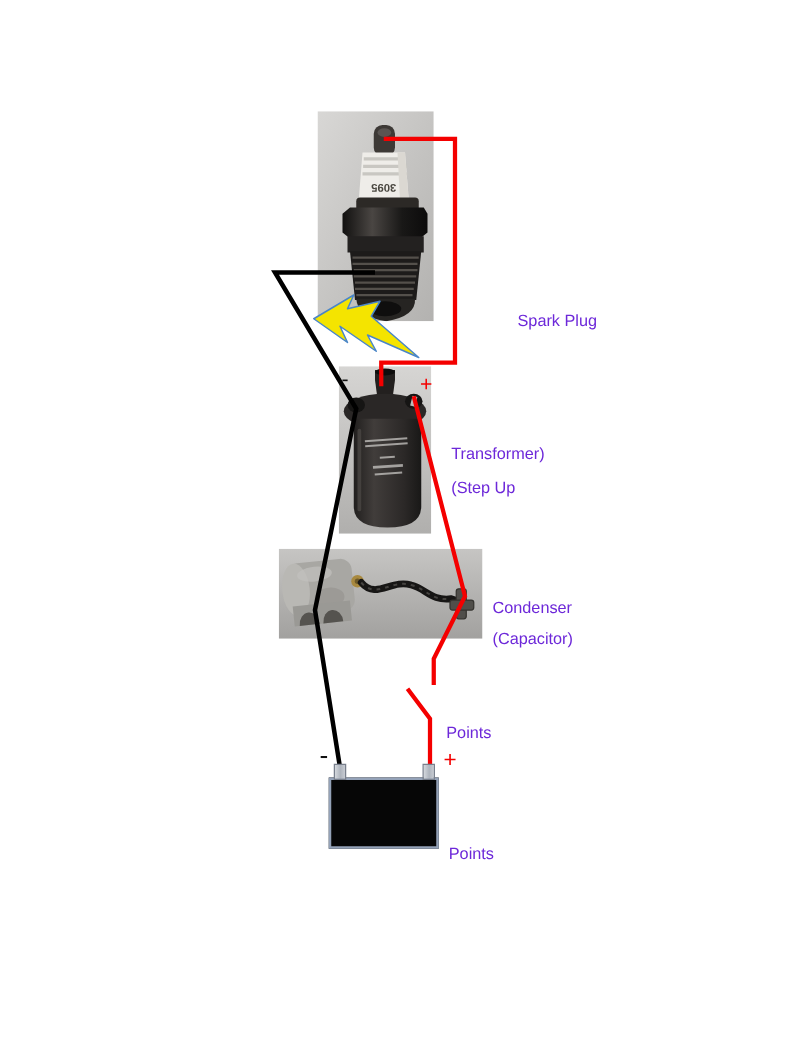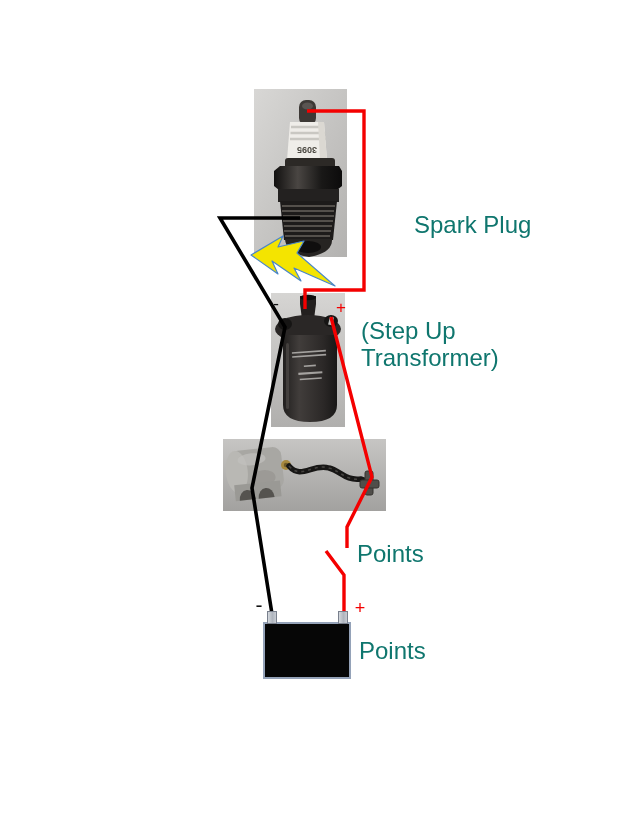--- a/index.html
+++ b/index.html
@@ -4,21 +4,21 @@
 <style>
   html,body{margin:0;padding:0;background:#ffffff;}
   #canvas{
     position:relative;width:630px;height:840px;background:#ffffff;overflow:hidden;
     font-family:"Liberation Sans", sans-serif;color:#1b1b1b;
   }
   .photo{position:absolute;z-index:1;}
   .photo svg{display:block;}
   #wire-layer{position:absolute;left:0;top:0;z-index:2;pointer-events:none;}
   #bolt-box{position:absolute;left:247px;top:233px;z-index:3;}
-  .label{position:absolute;z-index:4;font-size:24px;line-height:27px;color:#0f766e;white-space:nowrap;}
+  .label{position:absolute;z-index:4;font-size:13px;line-height:27px;color:#6d28d9;white-space:nowrap;margin-top:32px;}
   .label.tight{line-height:25px;}
   .pol{position:absolute;z-index:4;transform:translate(-50%,-50%);font-weight:400;}
   .pol.red{color:#f40000;}
   .pol.blk{color:#111111;}
   #battery-body{
     position:absolute;left:263px;top:622px;width:88px;height:57px;z-index:3;
     background:#060606;border:2px solid #94a2b8;box-sizing:border-box;
   }
   .battery-terminal{
     position:absolute;width:10px;height:13px;top:611px;z-index:3;
@@ -158,22 +158,26 @@
   <div class="battery-terminal" id="battery-terminal-pos"></div>
 
   <span class="pol blk" style="left:276px;top:304px;font-size:17px;">-</span>
   <span class="pol red" style="left:341px;top:308px;font-size:17px;">+</span>
   <span class="pol blk" style="left:259px;top:605px;font-size:21px;">-</span>
   <span class="pol red" style="left:360px;top:608px;font-size:18px;">+</span>
 
   <div class="label" style="left:414px;top:211px;">Spark Plug</div>
 
   <div class="label" style="left:361px;top:317px;">
+    <div>Transformer)</div>
     <div>(Step Up</div>
-    <div>Transformer)</div>
   </div>
 
+  <div class="label tight" style="left:394px;top:441px;">
+    <div>Condenser</div>
+    <div>(Capacitor)</div>
+  </div>
 
   <div class="label" style="left:357px;top:540px;">Points</div>
 
   <div class="label" style="left:359px;top:637px;">Points</div>
 
 </div>
 
 </body></html>

